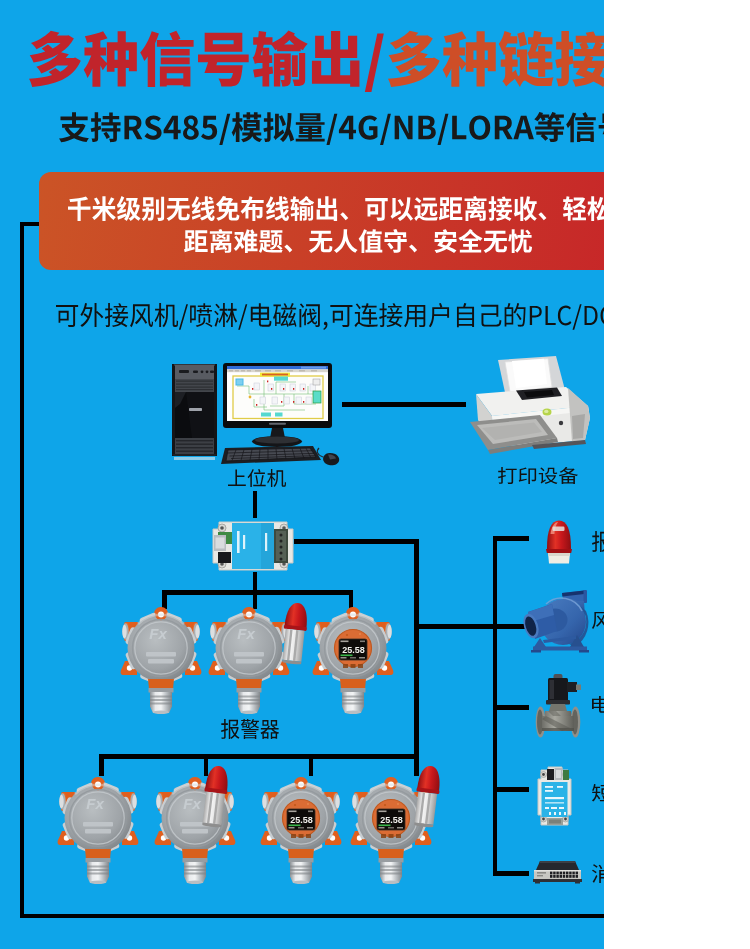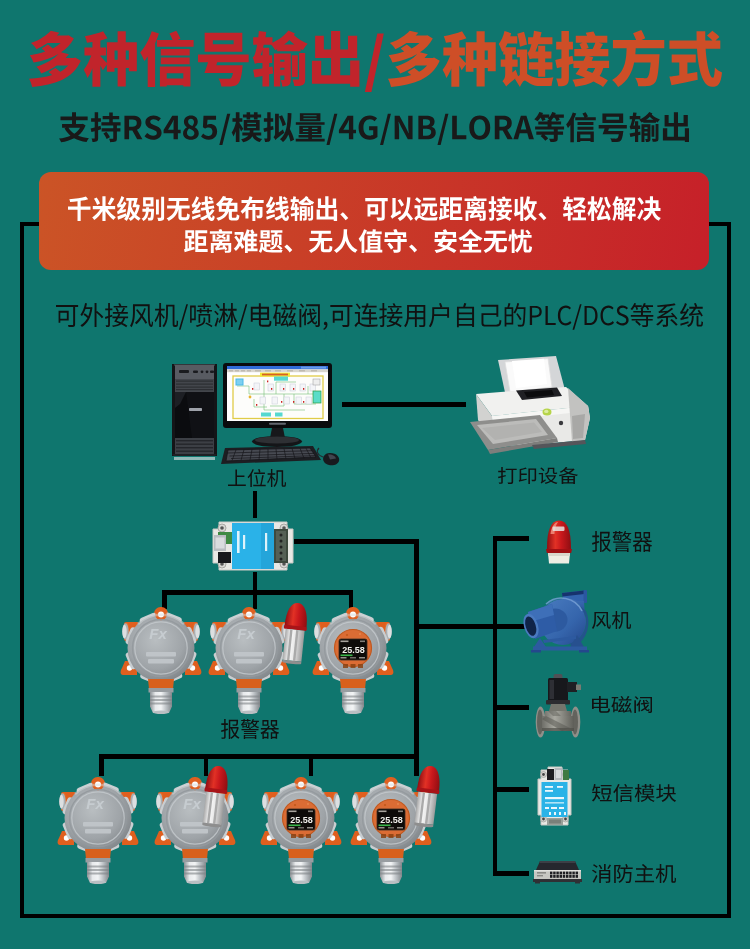--- a/index.html
+++ b/index.html
@@ -1,15 +1,15 @@
 <!DOCTYPE html>
 <html><head><meta charset="utf-8"><style>
 html,body{margin:0;padding:0;background:#fff}
 *{box-sizing:border-box}
-#page{position:relative;width:750px;height:949px;background:#0f766e;overflow:hidden;font-family:"Liberation Sans",sans-serif}
+#page{position:relative;width:604px;height:949px;background:#0ea5e9;overflow:hidden;font-family:"Liberation Sans",sans-serif}
 .ln{position:absolute;background:#000}
 </style></head><body>
 <div id="page">
 <div style="position:absolute;left:29px;top:30px;line-height:0"><svg width="693" height="62" viewBox="2.4 -52.3 739.7 63.3" preserveAspectRatio="none">
         <path d="M23.3 -9.4C24.5 -8.5 25.9 -7.4 27.2 -6.3C20 -4.1 11.6 -3 2.4 -2.5C3.8 -0.4 5.2 3.5 5.8 5.9C29.9 3.8 49.2 -2.2 57.7 -20.8L51.7 -24.2L50.1 -23.8H41.5C42.7 -25 43.9 -26.2 45 -27.5L36.6 -29.5C42.4 -33.1 47.1 -37.8 50.3 -43.6L44.6 -47L43.1 -46.6H32.1L34.9 -49.4L25.6 -51.5C21.4 -47 14.2 -42.3 4.5 -38.9C6.4 -37.6 9.1 -34.7 10.4 -32.7C14.8 -34.6 18.7 -36.7 22.3 -39H36.1C33.7 -36.9 30.8 -35.1 27.7 -33.5C26 -34.9 24.1 -36.4 22.6 -37.5L16 -33.5C17.2 -32.5 18.5 -31.4 19.7 -30.3C14.6 -28.6 9 -27.4 3.2 -26.6C4.7 -24.7 6.5 -21.2 7.3 -19C16.9 -20.7 26.1 -23.5 33.8 -27.8C29 -22.7 21.3 -18.1 10.2 -14.8C12 -13.3 14.5 -10.1 15.5 -8C21.8 -10.4 27.3 -13 32 -16.1H44.2C41.9 -13.6 39 -11.5 35.7 -9.7C34 -11.1 32.2 -12.5 30.5 -13.6Z M97 -31.3V-21.8H93.7V-31.3ZM105.7 -31.3H109V-21.8H105.7ZM81.5 -50.9C76.3 -48.8 68.9 -47 62 -46C62.9 -44.1 64 -41.2 64.3 -39.2L70.1 -40V-34.4H61.6V-26.3H68.9C66.9 -21.1 64 -15.4 60.8 -11.8C62.2 -9.5 64 -5.9 64.8 -3.4C66.7 -5.9 68.5 -9.3 70.1 -13V5.7H78.6V-16.1C79.6 -14.3 80.5 -12.5 81.1 -11.2L85.5 -17.2V-9.7H93.7V-13.4H97V5.4H105.7V-13.4H109V-10.3H117.5V-39.7H105.7V-51.1H97V-39.7H85.5V-18.6C83.9 -20.5 80 -24.5 78.6 -25.6V-26.3H84.6V-34.4H78.6V-41.6C81.2 -42.2 83.8 -43 86.2 -43.8Z M143 -33V-26.3H173.9V-33ZM143 -24.1V-17.4H173.9V-24.1ZM142.1 -15V5.5H149.4V4H167.1V5.3H174.7V-15ZM149.4 -2.9V-8.2H167.1V-2.9ZM152.3 -48.7C153.4 -46.8 154.7 -44.3 155.6 -42.2H138.9V-35.3H178.1V-42.2H161.2L164 -43.4C163.1 -45.7 161.2 -49 159.6 -51.5ZM133.4 -51.1C130.7 -42.8 126 -34.6 121.1 -29.3C122.5 -27.2 124.7 -22.6 125.5 -20.6C126.7 -22 127.9 -23.6 129.1 -25.3V5.9H137V-38.8C138.6 -42.1 140 -45.4 141.1 -48.7Z M198.6 -41.9H220.8V-37.7H198.6ZM189.9 -49.4V-30.2H230.1V-49.4ZM182.8 -27.4V-19.5H193.5C192.2 -15.5 190.8 -11.3 189.6 -8.4H220.1C219.5 -5.5 218.7 -3.7 217.9 -3.1C217 -2.5 216.2 -2.5 214.9 -2.5C213 -2.5 208.5 -2.5 204.6 -2.9C206.2 -0.5 207.5 2.9 207.7 5.4C211.7 5.6 215.7 5.5 218.2 5.3C221.3 5.2 223.5 4.6 225.5 2.7C227.7 0.7 229.1 -3.9 230.1 -12.7C230.3 -13.9 230.5 -16.3 230.5 -16.3H202.3L203.3 -19.5H236.9V-27.4Z M283 -26.5V-4.4H289.3V-26.5ZM290.7 -28.9V-2.6C290.7 -1.9 290.5 -1.7 289.7 -1.7C288.8 -1.7 286.2 -1.7 283.6 -1.7C284.5 0.2 285.4 3.1 285.6 5C289.6 5 292.5 4.8 294.6 3.8C296.8 2.7 297.2 0.8 297.2 -2.5V-28.9ZM279.3 -51.8C275.5 -46.7 268.8 -42.2 262.3 -39.3V-44.9H254.8C255.1 -46.7 255.4 -48.5 255.6 -50.2L247.7 -51.2C247.6 -49.1 247.4 -47 247.1 -44.9H241.7V-37.2H245.9C245.1 -33.4 244.4 -30.4 244 -29.2C243.1 -26.5 242.3 -24.8 241.1 -24.4C241.9 -22.6 243.1 -19 243.5 -17.6C244 -18.2 246.4 -18.6 248.1 -18.6H251.6V-13.3C247.8 -12.7 244.3 -12.1 241.6 -11.7L243.2 -3.7L251.6 -5.4V5.5H258.8V-7L262.9 -7.9L262.3 -15.1L258.8 -14.5V-18.6H262V-26.4H258.8V-34.2H252.2L253 -37.2H260.9C262.6 -35.5 264.2 -33.3 265.3 -31.6L267.2 -32.6V-30.6H292.4V-32.9L294.8 -31.6C295.7 -33.8 298 -36.5 299.9 -38.3C294.4 -40.4 289.4 -43.1 285.1 -47.1L286.3 -48.7ZM251.6 -32.1V-26.4H249.7C250.3 -28.2 251 -30.1 251.6 -32.1ZM274.7 -37.4C276.7 -38.8 278.6 -40.4 280.4 -42.1C282.1 -40.3 283.8 -38.8 285.6 -37.4ZM275 -22V-19.9H270.6V-22ZM263.8 -28.4V5.5H270.6V-5.8H275V-2C275 -1.4 274.9 -1.3 274.4 -1.3C273.8 -1.3 272.3 -1.3 271 -1.3C271.8 0.5 272.6 3.4 272.7 5.3C275.6 5.3 277.8 5.2 279.6 4.1C281.4 3 281.8 1.1 281.8 -1.9V-28.4ZM270.6 -13.8H275V-11.8H270.6Z M304.4 -21V2.5H345.2V5.7H355.1V-21.1H345.2V-6.2H334.6V-23.8H352.7V-46.4H342.9V-32.3H334.6V-51.2H324.8V-32.3H317.1V-46.4H307.8V-23.8H324.8V-6.2H314.3V-21Z M360.9 11H367.9L381.1 -48.8H374.2Z" fill="#c1242b"></path>
         <path d="M406.4 -9.4C407.6 -8.5 409 -7.4 410.3 -6.3C403.1 -4.1 394.7 -3 385.5 -2.5C386.9 -0.4 388.3 3.5 388.9 5.9C413 3.8 432.3 -2.2 440.8 -20.8L434.8 -24.2L433.2 -23.8H424.6C425.8 -25 427 -26.2 428.1 -27.5L419.7 -29.5C425.5 -33.1 430.2 -37.8 433.4 -43.6L427.7 -47L426.2 -46.6H415.2L418 -49.4L408.7 -51.5C404.5 -47 397.3 -42.3 387.6 -38.9C389.5 -37.6 392.2 -34.7 393.5 -32.7C397.9 -34.6 401.8 -36.7 405.4 -39H419.2C416.8 -36.9 413.9 -35.1 410.8 -33.5C409.1 -34.9 407.2 -36.4 405.7 -37.5L399.1 -33.5C400.3 -32.5 401.6 -31.4 402.8 -30.3C397.7 -28.6 392.1 -27.4 386.3 -26.6C387.8 -24.7 389.6 -21.2 390.4 -19C400 -20.7 409.2 -23.5 416.9 -27.8C412.1 -22.7 404.4 -18.1 393.3 -14.8C395.1 -13.3 397.6 -10.1 398.6 -8C404.9 -10.4 410.4 -13 415.1 -16.1H427.3C425 -13.6 422.1 -11.5 418.8 -9.7C417.1 -11.1 415.3 -12.5 413.6 -13.6Z M480.1 -31.3V-21.8H476.8V-31.3ZM488.8 -31.3H492.1V-21.8H488.8ZM464.6 -50.9C459.4 -48.8 452 -47 445.1 -46C446 -44.1 447.1 -41.2 447.4 -39.2L453.2 -40V-34.4H444.7V-26.3H452C450 -21.1 447.1 -15.4 443.9 -11.8C445.3 -9.5 447.1 -5.9 447.9 -3.4C449.8 -5.9 451.6 -9.3 453.2 -13V5.7H461.7V-16.1C462.7 -14.3 463.6 -12.5 464.2 -11.2L468.6 -17.2V-9.7H476.8V-13.4H480.1V5.4H488.8V-13.4H492.1V-10.3H500.6V-39.7H488.8V-51.1H480.1V-39.7H468.6V-18.6C467 -20.5 463.1 -24.5 461.7 -25.6V-26.3H467.7V-34.4H461.7V-41.6C464.3 -42.2 466.9 -43 469.3 -43.8Z M523.6 -48.4C524.8 -44.3 526 -38.8 526.4 -35.2L534 -37.6C533.4 -41.1 532.1 -46.3 530.8 -50.5ZM534.1 -32.5H523.2V-24.6H526.3V-6.3L524.5 -5.2C523.6 -6.7 522.5 -9.7 522.1 -11.7L518.3 -8.9V-14.9H524V-22.2H518.3V-27.3H522.1V-34.6H511C511.7 -35.8 512.5 -37.2 513.1 -38.6H523.6V-46H516.2L517.1 -49.1L510 -51.2C508.7 -46.1 506.6 -41.2 503.8 -37.9C505 -36 507 -31.7 507.5 -29.9L508.6 -31.1V-27.3H510.7V-22.2H505.9V-14.9H510.7V-6.8C510.7 -3.5 509.1 -1.1 507.7 0C509 1.1 511 4 511.7 5.5C512.7 4.2 514.4 2.7 522.4 -3.5L521.1 -2.3L526.4 5.9C527.8 3.1 530.1 -0.7 531.5 -0.7C532.6 -0.7 534.5 0.8 536.6 2C539.9 4 543.5 4.9 548.6 4.9C552.4 4.9 557.4 4.7 560.3 4.5C560.3 2.3 561.4 -1.9 562.2 -4.1C558.2 -3.5 552.2 -3.2 548.7 -3.2C544.2 -3.2 540.4 -3.7 537.4 -5.5C536 -6.2 535 -6.9 534.1 -7.4ZM535.9 -19.3V-11.9H545.9V-4.6H553.4V-11.9H561.1V-19.3H553.4V-23.2H560L560.1 -30.3H553.4V-36.2H545.9V-30.3H543C544 -32.6 545 -35.1 545.9 -37.7H561.1V-44.9H548.2C548.7 -46.7 549.1 -48.4 549.5 -50.1L541.4 -51.5C541.2 -49.4 540.8 -47.1 540.4 -44.9H535.1V-37.7H538.7C538.1 -35.6 537.5 -34 537.2 -33.2C536.3 -31 535.5 -29.6 534.4 -29.2C535.2 -27.3 536.5 -23.7 536.8 -22.3C537.4 -22.9 539.8 -23.2 541.9 -23.2H545.9V-19.3Z M596.6 -49.6 598.1 -46.4H586V-39.2H593.2L589.9 -38C590.8 -36.4 591.6 -34.4 592.1 -32.8H584.4V-25.4H596.5C595.8 -23.9 595.1 -22.4 594.2 -20.8H583.5V-19L582.5 -26L578.7 -25V-32.3H583V-40.3H578.7V-51.2H570.7V-40.3H565.1V-32.3H570.7V-23.1C568.3 -22.5 566 -22 564.1 -21.7L565.9 -13.3L570.7 -14.6V-3.8C570.7 -3 570.5 -2.8 569.8 -2.8C569 -2.8 567.1 -2.8 565.1 -2.9C566.2 -0.5 567.1 3.1 567.3 5.2C571.2 5.3 574 4.9 576.1 3.6C578.1 2.2 578.7 0.1 578.7 -3.7V-16.8L583.5 -18.1V-13.6H590.2C588.7 -11.3 587.2 -9.2 585.8 -7.4C589 -6.4 592.4 -5.1 595.9 -3.7C592.4 -2.5 587.9 -1.9 582.4 -1.6C583.6 0.1 585 3.2 585.6 5.6C594.1 4.5 600.4 2.9 605 0.3C609.1 2.2 612.6 4.1 615.1 5.8L620.3 -0.8C617.9 -2.2 614.9 -3.8 611.5 -5.3C613.1 -7.6 614.3 -10.3 615.4 -13.6H621.6V-20.8H603.1L604.7 -24.5L600 -25.4H620.8V-32.8H612.1L615.1 -37.9L610.8 -39.2H619.7V-46.4H607.1C606.4 -47.9 605.6 -49.4 604.9 -50.7ZM597.4 -39.2H606.9C606.2 -37.1 605 -34.6 604 -32.8H597L599.8 -33.8C599.4 -35.3 598.4 -37.4 597.4 -39.2ZM606.7 -13.6C605.9 -11.6 605 -10 603.7 -8.5L597.5 -10.9L599.2 -13.6Z M647.2 -49.1C648.3 -47 649.6 -44.3 650.5 -42.1H625.7V-33.6H640.3C639.8 -21.5 638.8 -8.9 624.8 -1.2C627.2 0.6 629.9 3.7 631.2 6C641.8 -0.4 646.3 -9.4 648.3 -19.2H665.9C665.2 -10 664.1 -5.2 662.6 -3.9C661.7 -3.2 660.9 -3.1 659.6 -3.1C657.7 -3.1 653.5 -3.2 649.4 -3.5C651.2 -1.1 652.5 2.5 652.6 5.1C656.6 5.2 660.7 5.2 663.1 4.9C666.2 4.6 668.3 3.9 670.4 1.6C673 -1.1 674.2 -7.9 675.2 -24C675.4 -25.1 675.5 -27.6 675.5 -27.6H649.6L650 -33.6H680.5V-42.1H656.2L660.2 -43.8C659.3 -46.1 657.5 -49.7 655.9 -52.3Z M714.9 -51.1C714.9 -47.9 715 -44.8 715 -41.6H686V-33.1H715.4C716.8 -12.4 721 5.7 731.6 5.7C737.9 5.7 740.8 3.1 742.1 -8.9C739.6 -9.8 736.4 -12 734.5 -14C734.2 -6.7 733.5 -3.5 732.4 -3.5C728.9 -3.5 725.8 -16.9 724.6 -33.1H740.3V-41.6H735.1L739.3 -45.2C737.7 -47.2 734.3 -49.8 731.8 -51.5L726.1 -46.8C728 -45.4 730.3 -43.4 731.9 -41.6H724.3C724.2 -44.8 724.2 -47.9 724.3 -51.1ZM685.9 -4.7 688.2 4.1C696.1 2.5 706.5 0.5 716.2 -1.6L715.6 -9.3L705.2 -7.6V-19H714.1V-27.4H688.4V-19H696.5V-6.2C692.5 -5.6 688.8 -5.1 685.9 -4.7Z" fill="#ce4e27"></path>
       </svg></div>
 <div style="position:absolute;left:59px;top:112px;line-height:0"><svg width="630" height="33" viewBox="0.7 -27.5 637.4 33.2" preserveAspectRatio="none">
         <path d="M13.9 -27.2V-23H2.2V-19.2H13.9V-15.4H3.8V-11.7H8L6.3 -11.1C7.9 -8.1 9.9 -5.7 12.3 -3.7C8.9 -2.3 5 -1.4 0.7 -0.8C1.4 0 2.4 1.9 2.8 2.9C7.6 2.1 12.1 0.8 16 -1.2C19.4 0.7 23.6 1.9 28.6 2.6C29.1 1.5 30.2 -0.2 31 -1.2C26.8 -1.6 23.1 -2.5 20 -3.7C23.3 -6.3 25.9 -9.7 27.6 -14L24.9 -15.6L24.2 -15.4H17.9V-19.2H29.7V-23H17.9V-27.2ZM10.3 -11.7H22C20.6 -9.2 18.6 -7.3 16.2 -5.7C13.7 -7.3 11.7 -9.3 10.3 -11.7Z M45.6 -5.9C46.9 -4.2 48.4 -1.8 48.9 -0.3L52.2 -2.2C51.6 -3.7 50 -6 48.6 -7.6ZM51.5 -27V-23.6H44.9V-20.1H51.5V-17.3H43.6V-13.8H55.6V-11.2H43.8V-7.8H55.6V-1.2C55.6 -0.8 55.5 -0.7 55 -0.7C54.5 -0.7 52.8 -0.6 51.4 -0.7C51.8 0.3 52.4 1.8 52.5 2.9C54.8 2.9 56.5 2.8 57.7 2.3C58.9 1.7 59.3 0.7 59.3 -1.2V-7.8H62.8V-11.2H59.3V-13.8H63V-17.3H55.1V-20.1H61.6V-23.6H55.1V-27ZM36.8 -27.2V-21.1H33.2V-17.6H36.8V-11.9L32.7 -10.9L33.5 -7.3L36.8 -8.2V-1.4C36.8 -1 36.6 -0.9 36.3 -0.9C35.9 -0.8 34.8 -0.8 33.6 -0.9C34.1 0.1 34.5 1.7 34.6 2.7C36.6 2.7 38 2.5 39 2C40 1.3 40.3 0.4 40.3 -1.4V-9.2L43.3 -10.1L42.8 -13.6L40.3 -12.9V-17.6H43.1V-21.1H40.3V-27.2Z M71.6 -12.7V-19.9H74.7C77.8 -19.9 79.4 -19.1 79.4 -16.5C79.4 -14 77.8 -12.7 74.7 -12.7ZM79.8 0H85.1L79.6 -9.7C82.3 -10.8 84.1 -13 84.1 -16.5C84.1 -22 80.1 -23.7 75.1 -23.7H66.9V0H71.6V-9H74.9Z M95.8 0.4C101.3 0.4 104.5 -2.8 104.5 -6.7C104.5 -10.1 102.6 -12 99.7 -13.2L96.6 -14.4C94.6 -15.3 93 -15.9 93 -17.6C93 -19.1 94.2 -20.1 96.3 -20.1C98.3 -20.1 99.9 -19.3 101.4 -18.1L103.8 -21.1C101.9 -23 99.1 -24.1 96.3 -24.1C91.6 -24.1 88.1 -21.1 88.1 -17.3C88.1 -13.8 90.6 -11.9 93 -10.9L96.1 -9.6C98.2 -8.7 99.7 -8.1 99.7 -6.4C99.7 -4.7 98.4 -3.6 95.9 -3.6C93.8 -3.6 91.6 -4.7 89.9 -6.3L87.2 -3C89.5 -0.8 92.6 0.4 95.8 0.4Z M116.6 0H121V-6.1H123.8V-9.7H121V-23.7H115.3L106.5 -9.3V-6.1H116.6ZM116.6 -9.7H111L114.7 -15.6C115.4 -16.9 116 -18.2 116.6 -19.5H116.8C116.7 -18.1 116.6 -15.9 116.6 -14.6Z M134.1 0.4C138.9 0.4 142.1 -2.3 142.1 -5.9C142.1 -9.1 140.3 -11 138.1 -12.2V-12.4C139.6 -13.5 141.1 -15.5 141.1 -17.8C141.1 -21.6 138.4 -24.1 134.2 -24.1C130.1 -24.1 127.1 -21.7 127.1 -17.8C127.1 -15.3 128.4 -13.5 130.2 -12.2V-12.1C128 -10.9 126.2 -8.9 126.2 -5.9C126.2 -2.2 129.5 0.4 134.1 0.4ZM135.6 -13.5C133.1 -14.5 131.3 -15.6 131.3 -17.8C131.3 -19.7 132.5 -20.8 134.1 -20.8C136.1 -20.8 137.3 -19.4 137.3 -17.5C137.3 -16.1 136.7 -14.7 135.6 -13.5ZM134.2 -2.9C132 -2.9 130.2 -4.3 130.2 -6.4C130.2 -8.2 131.1 -9.8 132.4 -10.8C135.5 -9.5 137.7 -8.5 137.7 -6C137.7 -4 136.2 -2.9 134.2 -2.9Z M152.4 0.4C156.7 0.4 160.7 -2.6 160.7 -7.9C160.7 -13 157.4 -15.4 153.4 -15.4C152.3 -15.4 151.5 -15.2 150.5 -14.7L151 -19.7H159.6V-23.7H146.9L146.3 -12.2L148.4 -10.8C149.8 -11.7 150.6 -12 152 -12C154.3 -12 156 -10.5 156 -7.7C156 -5 154.2 -3.4 151.8 -3.4C149.6 -3.4 147.9 -4.5 146.6 -5.8L144.4 -2.8C146.2 -1 148.6 0.4 152.4 0.4Z M162.9 5.8H166L174 -25.8H170.8Z M191.2 -12.9H200V-11.5H191.2ZM191.2 -16.8H200V-15.4H191.2ZM197.9 -27.2V-25H194.1V-27.2H190.5V-25H186.8V-21.9H190.5V-20H194.1V-21.9H197.9V-20H201.6V-21.9H205.2V-25H201.6V-27.2ZM187.6 -19.5V-8.9H193.8C193.7 -8.2 193.6 -7.6 193.5 -7H186.2V-3.8H192.3C191.1 -2.2 189 -1 185 -0.2C185.7 0.5 186.6 2 186.9 2.9C192.2 1.6 194.8 -0.4 196.2 -3.2C197.8 -0.2 200.2 1.8 203.8 2.8C204.3 1.9 205.4 0.4 206.2 -0.4C203.3 -0.9 201.2 -2.1 199.7 -3.8H205.3V-7H197.3L197.5 -8.9H203.7V-19.5ZM179.6 -27.2V-21.2H176.2V-17.7H179.6V-16.9C178.8 -13.2 177.2 -9.1 175.4 -6.8C176 -5.8 176.9 -4 177.2 -2.9C178.1 -4.3 178.9 -6.1 179.6 -8.1V2.8H183.3V-11.7C183.9 -10.3 184.5 -9 184.9 -8L187.2 -10.7C186.6 -11.6 184.2 -15.3 183.3 -16.5V-17.7H186.2V-21.2H183.3V-27.2Z M223.2 -22.9C224.8 -19.8 226.4 -15.7 226.9 -13.2L230.3 -14.8C229.7 -17.2 228 -21.2 226.4 -24.2ZM211.4 -27.2V-21.1H208V-17.6H211.4V-11.9L207.5 -10.9L208.3 -7.3L211.4 -8.1V-1.3C211.4 -0.9 211.2 -0.8 210.8 -0.8C210.5 -0.7 209.3 -0.7 208.2 -0.8C208.6 0.2 209.1 1.8 209.2 2.8C211.2 2.8 212.6 2.6 213.6 2C214.5 1.4 214.8 0.4 214.8 -1.3V-9.2L217.8 -10L217.3 -13.5L214.8 -12.8V-17.6H217.4V-21.1H214.8V-27.2ZM232.1 -26.4C231.9 -14 230.7 -4.9 224.2 0C225.1 0.6 226.8 2.1 227.4 2.8C229.7 0.7 231.5 -1.9 232.7 -4.9C233.7 -2.4 234.5 0.2 234.9 2.1L238.5 0.4C237.9 -2.4 236.1 -6.8 234.3 -10.3C235.3 -14.8 235.7 -20.2 235.9 -26.3ZM219.6 0.7V0.6L219.7 0.7C220.4 -0.3 221.5 -1.3 228.7 -6.7C228.3 -7.4 227.6 -8.8 227.3 -9.8L223.1 -6.8V-25.8H219.3V-5.5C219.3 -3.8 218.4 -2.7 217.7 -2.1C218.3 -1.5 219.3 -0.1 219.6 0.7Z M248 -21.3H261.3V-20.2H248ZM248 -24.3H261.3V-23.2H248ZM244.4 -26.2V-18.3H265.2V-26.2ZM240.3 -17.3V-14.6H269.4V-17.3ZM247.4 -8.5H252.9V-7.4H247.4ZM256.6 -8.5H262.2V-7.4H256.6ZM247.4 -11.6H252.9V-10.5H247.4ZM256.6 -11.6H262.2V-10.5H256.6ZM240.2 -0.7V2.1H269.5V-0.7H256.6V-1.9H266.6V-4.3H256.6V-5.4H266V-13.6H243.8V-5.4H252.9V-4.3H243.1V-1.9H252.9V-0.7Z M271.3 5.8H274.4L282.3 -25.8H279.2Z M294 0H298.4V-6.1H301.2V-9.7H298.4V-23.7H292.7L283.9 -9.3V-6.1H294ZM294 -9.7H288.4L292.1 -15.6C292.8 -16.9 293.4 -18.2 294 -19.5H294.2C294.1 -18.1 294 -15.9 294 -14.6Z M315.2 0.4C318.4 0.4 321.2 -0.8 322.9 -2.4V-13.1H314.4V-9.2H318.6V-4.5C318 -4 316.8 -3.6 315.7 -3.6C311 -3.6 308.7 -6.8 308.7 -11.9C308.7 -17 311.4 -20.1 315.3 -20.1C317.4 -20.1 318.8 -19.2 320 -18.1L322.5 -21.1C321 -22.7 318.6 -24.1 315.2 -24.1C308.9 -24.1 303.8 -19.6 303.8 -11.7C303.8 -3.8 308.7 0.4 315.2 0.4Z M325.5 5.8H328.6L336.5 -25.8H333.4Z M340.3 0H344.8V-9.5C344.8 -12.2 344.4 -15.2 344.2 -17.8H344.4L346.8 -12.7L353.6 0H358.4V-23.7H354V-14.2C354 -11.6 354.3 -8.4 354.6 -6H354.4L352 -11.1L345.2 -23.7H340.3Z M364.3 0H372.7C378 0 381.9 -2.2 381.9 -7C381.9 -10.1 380 -12 377.5 -12.6V-12.7C379.5 -13.4 380.7 -15.6 380.7 -17.9C380.7 -22.3 377 -23.7 372.1 -23.7H364.3ZM369 -14V-20.1H371.8C374.7 -20.1 376.1 -19.2 376.1 -17.2C376.1 -15.3 374.8 -14 371.8 -14ZM369 -3.6V-10.6H372.3C375.6 -10.6 377.3 -9.6 377.3 -7.3C377.3 -4.8 375.5 -3.6 372.3 -3.6Z M383.6 5.8H386.8L394.7 -25.8H391.6Z M398.5 0H412.8V-4H403.2V-23.7H398.5Z M426.4 0.4C432.6 0.4 437 -4.3 437 -12C437 -19.6 432.6 -24.1 426.4 -24.1C420.1 -24.1 415.8 -19.6 415.8 -12C415.8 -4.3 420.1 0.4 426.4 0.4ZM426.4 -3.6C422.8 -3.6 420.6 -6.9 420.6 -12C420.6 -17 422.8 -20.1 426.4 -20.1C429.9 -20.1 432.1 -17 432.1 -12C432.1 -6.9 429.9 -3.6 426.4 -3.6Z M446.3 -12.7V-19.9H449.4C452.4 -19.9 454.1 -19.1 454.1 -16.5C454.1 -14 452.4 -12.7 449.4 -12.7ZM454.5 0H459.8L454.2 -9.7C457 -10.8 458.8 -13 458.8 -16.5C458.8 -22 454.8 -23.7 449.8 -23.7H441.6V0H446.3V-9H449.6Z M460.4 0H465.2L466.8 -6.1H474.5L476.2 0H481.2L473.6 -23.7H468ZM467.9 -9.8 468.6 -12.4C469.3 -14.8 470 -17.5 470.6 -20.1H470.7C471.4 -17.6 472.1 -14.8 472.8 -12.4L473.5 -9.8Z M487.9 -3.3C489.7 -1.9 491.8 0.1 492.7 1.5L495.6 -0.9C494.8 -2 493.3 -3.5 491.8 -4.6H501.3V-1.2C501.3 -0.8 501.2 -0.7 500.6 -0.7C500.1 -0.7 498.2 -0.7 496.5 -0.7C497.1 0.3 497.7 1.8 498 2.8C500.4 2.8 502.2 2.8 503.5 2.3C504.9 1.7 505.3 0.8 505.3 -1.1V-4.6H510.7V-7.8H505.3V-9.8H511.7V-13H499V-14.8H508.7V-18H499V-19.3C499.6 -20 500.3 -20.8 500.9 -21.7H502.1C503 -20.6 503.8 -19.2 504.1 -18.3L507.4 -19.7C507.2 -20.3 506.7 -21 506.2 -21.7H511.5V-24.9H502.7C502.9 -25.4 503.1 -26 503.3 -26.5L499.7 -27.5C499 -25.6 498 -23.7 496.7 -22.3V-24.9H489.7L490.4 -26.5L486.7 -27.5C485.6 -24.7 483.7 -22 481.6 -20.2C482.5 -19.7 484.1 -18.7 484.8 -18.1C485.8 -19.1 486.8 -20.3 487.8 -21.7H488.1C488.7 -20.6 489.4 -19.3 489.6 -18.4L492.9 -19.7C492.7 -20.3 492.4 -21 492 -21.7H496.2C495.8 -21.3 495.5 -21 495.1 -20.7C495.6 -20.4 496.2 -20 496.9 -19.5H495V-18H485.6V-14.8H495V-13H482.4V-9.8H501.3V-7.8H483.6V-4.6H489.6Z M525.3 -17.4V-14.4H541.4V-17.4ZM525.3 -12.7V-9.7H541.4V-12.7ZM524.8 -7.9V2.8H528.1V1.8H538.4V2.7H541.8V-7.9ZM528.1 -1.2V-4.9H538.4V-1.2ZM530.3 -26C531 -24.9 531.8 -23.3 532.3 -22.2H523V-19.1H543.8V-22.2H534L535.9 -23C535.4 -24.2 534.4 -26 533.5 -27.3ZM520.5 -27.1C519 -22.5 516.5 -18 513.8 -15C514.4 -14.1 515.4 -12.1 515.7 -11.3C516.5 -12.2 517.3 -13.2 518.1 -14.3V2.9H521.6V-20.4C522.5 -22.2 523.3 -24.2 524 -26Z M554.4 -22.7H567.4V-19.7H554.4ZM550.5 -26.1V-16.4H571.5V-26.1ZM546.7 -14.4V-10.9H552.7C552.1 -8.8 551.3 -6.6 550.7 -5.1H567.1C566.7 -2.8 566.2 -1.5 565.6 -1C565.2 -0.8 564.7 -0.7 564 -0.7C563 -0.7 560.7 -0.8 558.5 -1C559.2 0.1 559.8 1.6 559.9 2.7C562.1 2.8 564.2 2.8 565.4 2.7C566.9 2.6 568 2.4 568.9 1.5C570.1 0.4 570.8 -2 571.5 -6.9C571.6 -7.5 571.7 -8.5 571.7 -8.5H556.3L557.1 -10.9H575.2V-14.4Z M600.2 -14.2V-2.5H603V-14.2ZM604.3 -15.4V-0.9C604.3 -0.6 604.1 -0.5 603.7 -0.4C603.3 -0.4 601.9 -0.4 600.5 -0.5C600.9 0.4 601.3 1.7 601.4 2.5C603.5 2.5 604.9 2.4 605.9 2C606.9 1.5 607.2 0.6 607.2 -0.9V-15.4ZM598 -27.4C596 -24.5 592.4 -21.9 588.9 -20.3V-23.6H584.6C584.8 -24.7 584.9 -25.7 585.1 -26.7L581.6 -27.1C581.5 -26 581.3 -24.8 581.2 -23.6H578.1V-20.2H580.6C580.1 -18 579.6 -16.2 579.4 -15.5C578.9 -14 578.6 -13.1 578 -12.9C578.3 -12 578.9 -10.5 579 -9.8C579.3 -10.1 580.4 -10.3 581.4 -10.3H583.5V-6.9C581.4 -6.5 579.6 -6.1 578 -5.9L578.8 -2.4L583.5 -3.4V2.8H586.7V-4.2L589.1 -4.7L588.8 -7.9L586.7 -7.5V-10.3H588.7V-13.8H586.7V-18.2H583.5V-13.8H581.9C582.5 -15.7 583.2 -17.9 583.8 -20.2H588.7L587.8 -19.8C588.7 -19 589.7 -17.8 590.2 -16.9L591.8 -17.7V-16.6H604.7V-17.9L606.4 -17C606.8 -18 607.8 -19.1 608.7 -20C605.6 -21.2 602.8 -22.7 600.4 -25.1L601.1 -26ZM594.7 -19.6C596 -20.5 597.3 -21.6 598.4 -22.8C599.6 -21.6 600.8 -20.5 602.1 -19.6ZM596.1 -12.2V-10.5H593V-12.2ZM590 -15.1V2.8H593V-3.5H596.1V-0.7C596.1 -0.4 596 -0.3 595.7 -0.3C595.4 -0.3 594.6 -0.3 593.8 -0.3C594.2 0.5 594.5 1.8 594.6 2.7C596.1 2.7 597.2 2.6 598 2.1C598.9 1.6 599.1 0.7 599.1 -0.6V-15.1ZM593 -7.8H596.1V-6.2H593Z M611.7 -11.1V1.1H633.9V2.8H638.1V-11.1H633.9V-2.7H627V-12.8H636.9V-24.5H632.6V-16.5H627V-27.2H622.8V-16.5H617.5V-24.4H613.4V-12.8H622.8V-2.7H616.1V-11.1Z" fill="#191919"></path>
       </svg></div>

